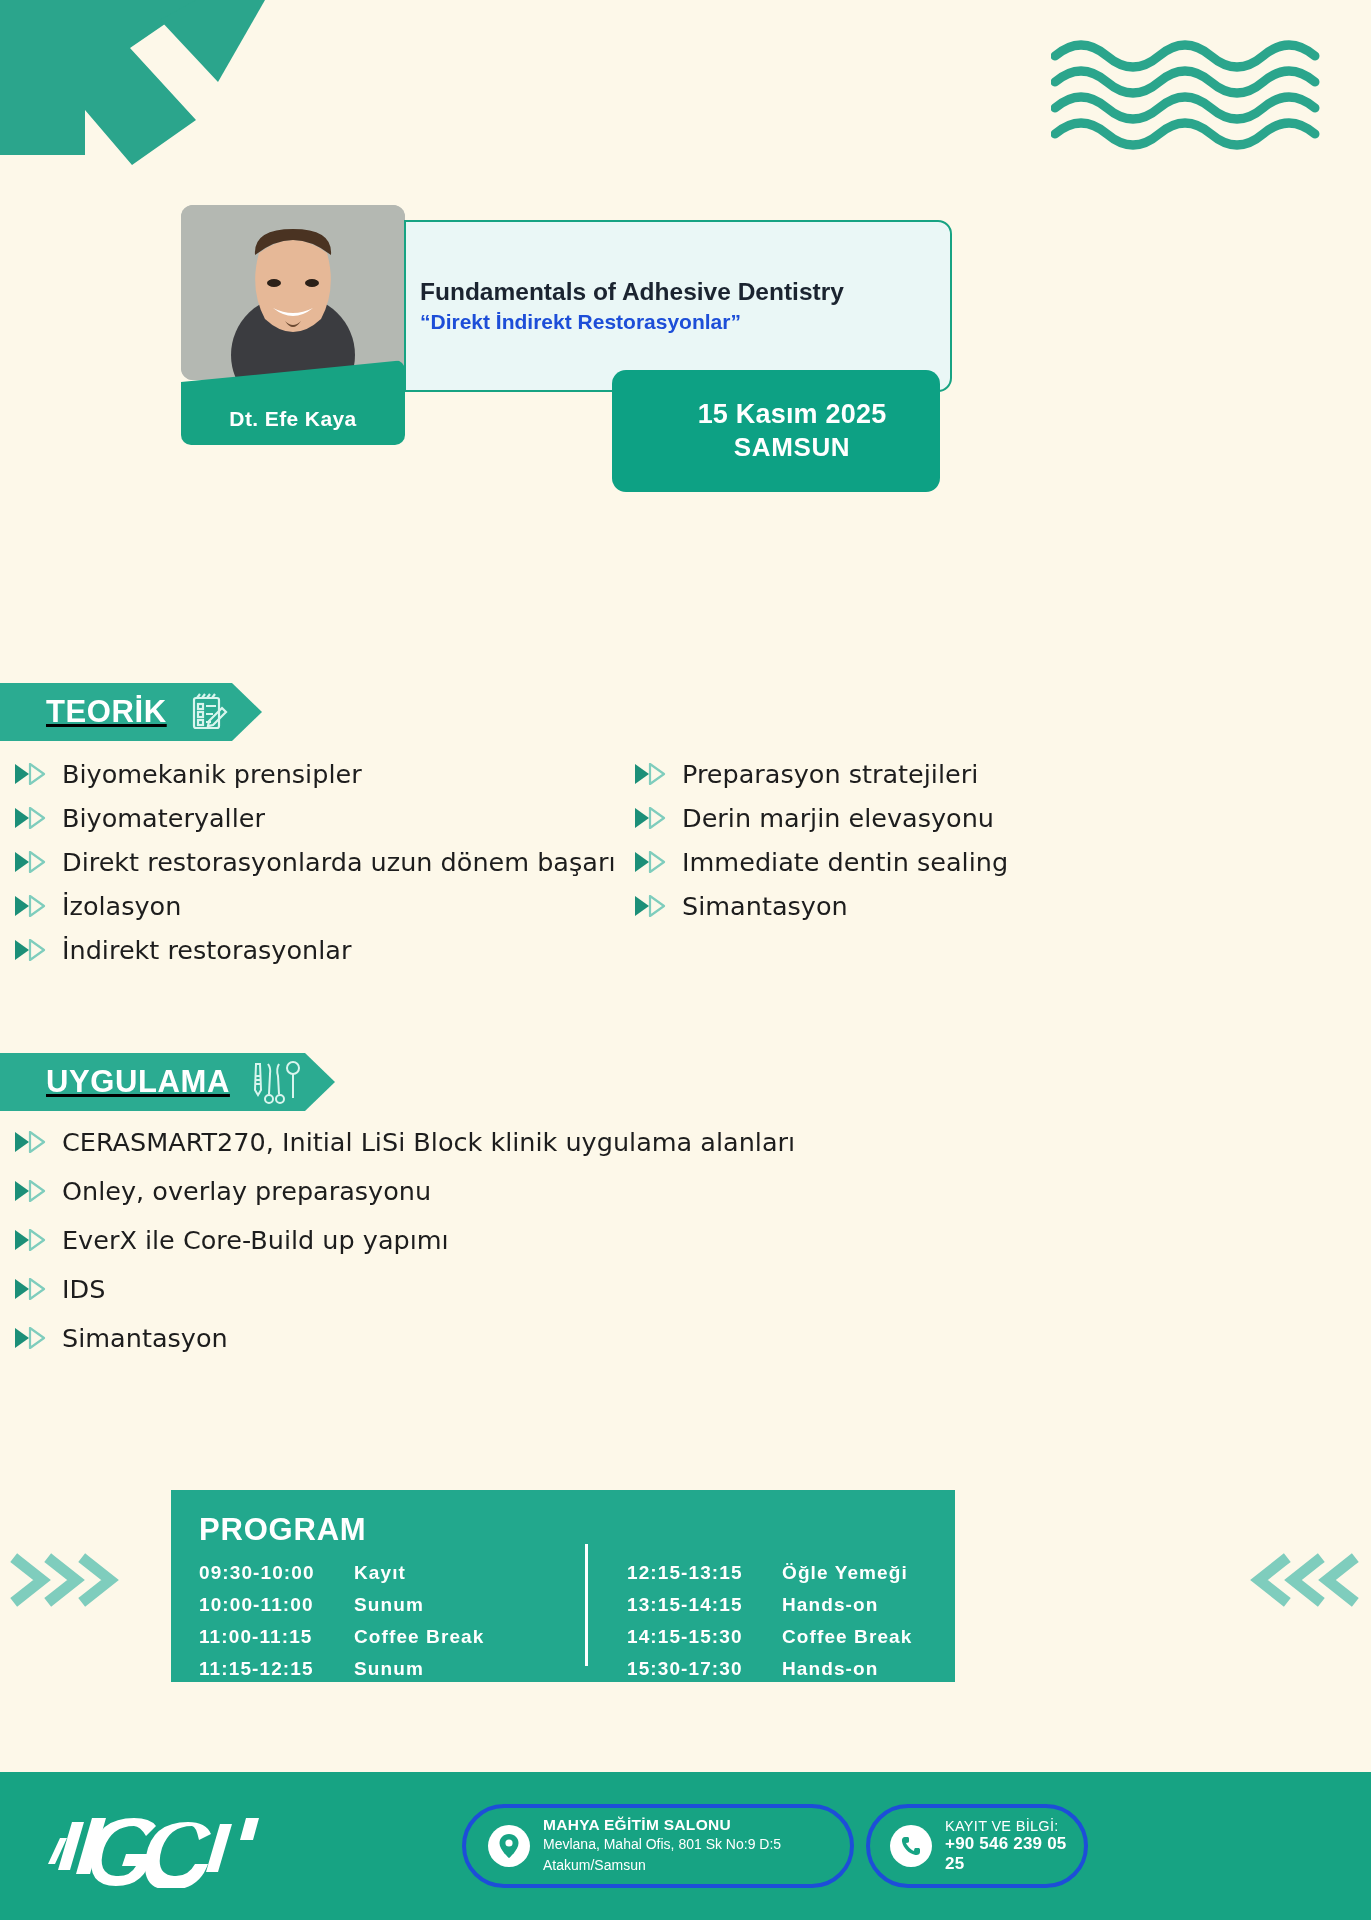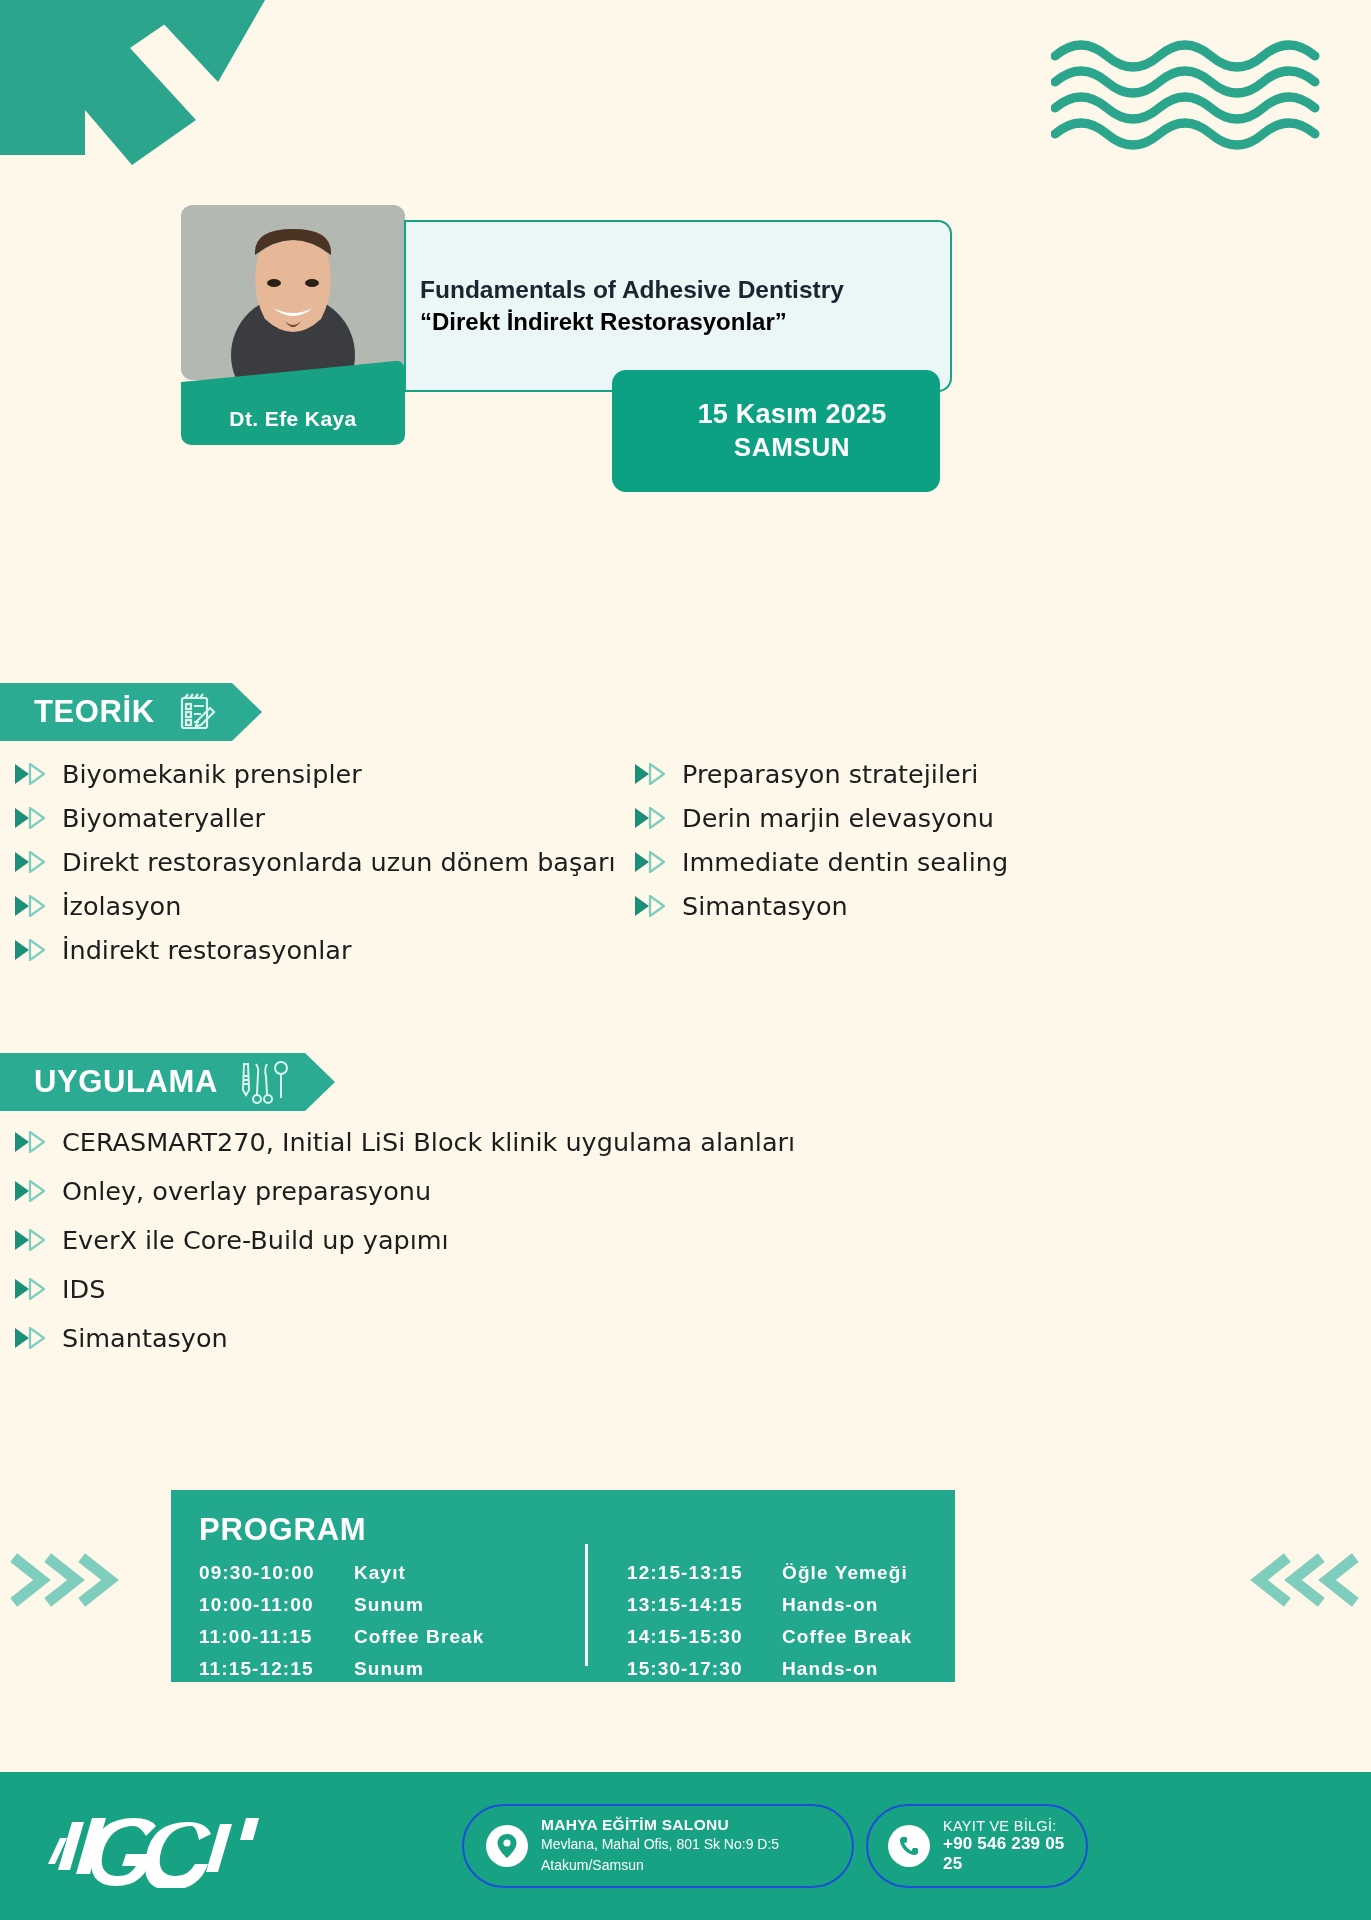--- a/index.html
+++ b/index.html
@@ -44,41 +44,42 @@
     background:#eaf7f6; border:2px solid #17a383;
     border-radius:0 14px 14px 0;
     display:flex; flex-direction:column; justify-content:center;
     padding:0 20px 0 14px;
   }
   .title-card .l1 {
     font-size:24.5px; font-weight:bold; color:#1b2430; line-height:1.34;
     white-space:nowrap;
   }
   .title-card .l2 {
-    font-size:24px; font-weight:bold; color:#000000; line-height:1.34;
+    font-size:21px; font-weight:bold; color:#1d4ed8; line-height:1.34;
     white-space:nowrap;
   }
 
   .date-card {
     position:absolute; left:612px; top:175px; width:328px; height:122px;
     background:#0da184; color:#fff; border-radius:14px;
     display:flex; flex-direction:column; align-items:center; justify-content:center;
     gap:2px;
     padding-left:32px;
   }
   .date-card .d1 { font-size:27px; font-weight:bold; letter-spacing:.2px; }
   .date-card .d2 { font-size:26px; font-weight:bold; letter-spacing:.6px; }
 
   
   .banner {
     position:absolute; left:0; height:58px; background:#2bab91;
     display:flex; align-items:center;
     -webkit-clip-path: polygon(0 0, calc(100% - 30px) 0, 100% 50%, calc(100% - 30px) 100%, 0 100%);
     clip-path: polygon(0 0, calc(100% - 30px) 0, 100% 50%, calc(100% - 30px) 100%, 0 100%);
-    padding-left:34px;
+    padding-left:46px;
+    text-decoration:underline;
   }
   .banner .btxt {
     color:#ffffff; font-size:31px; font-weight:bold; letter-spacing:.6px;
   }
   .banner .bicon { margin-left:18px; display:flex; align-items:center; }
   #banner-teorik   { top:683px; width:262px; }
   #banner-uygulama { top:1053px; width:335px; }
 
   
   .list { position:absolute; }
@@ -118,21 +119,21 @@
   .chev-right { position:absolute; right:10px; top:1545px; width:120px; height:70px; }
 
   
   .footer {
     position:absolute; left:0; bottom:0; width:1371px; height:148px;
     background:#17a383; display:flex; align-items:center;
   }
   .gc-logo { position:absolute; left:42px; top:32px; width:290px; height:84px; }
   .info-box {
     position:absolute; top:32px; height:84px;
-    border:2px solid #1d4ed8; border-radius:42px;
+    border:4px solid #1d4ed8; border-radius:42px;
     display:flex; align-items:center; color:#fff;
   }
   #venue-box { left:462px; width:392px; padding-left:22px; }
   #contact-box { left:866px; width:222px; padding-left:20px; }
   .pin-circle {
     flex:0 0 auto; width:42px; height:42px; border-radius:50%; background:#ffffff;
     display:flex; align-items:center; justify-content:center; margin-right:13px;
   }
   .venue-text .vt-title { font-size:15.5px; font-weight:bold; letter-spacing:.3px; }
   .venue-text .vt-line  { font-size:14px; line-height:1.5; font-weight:400; }

